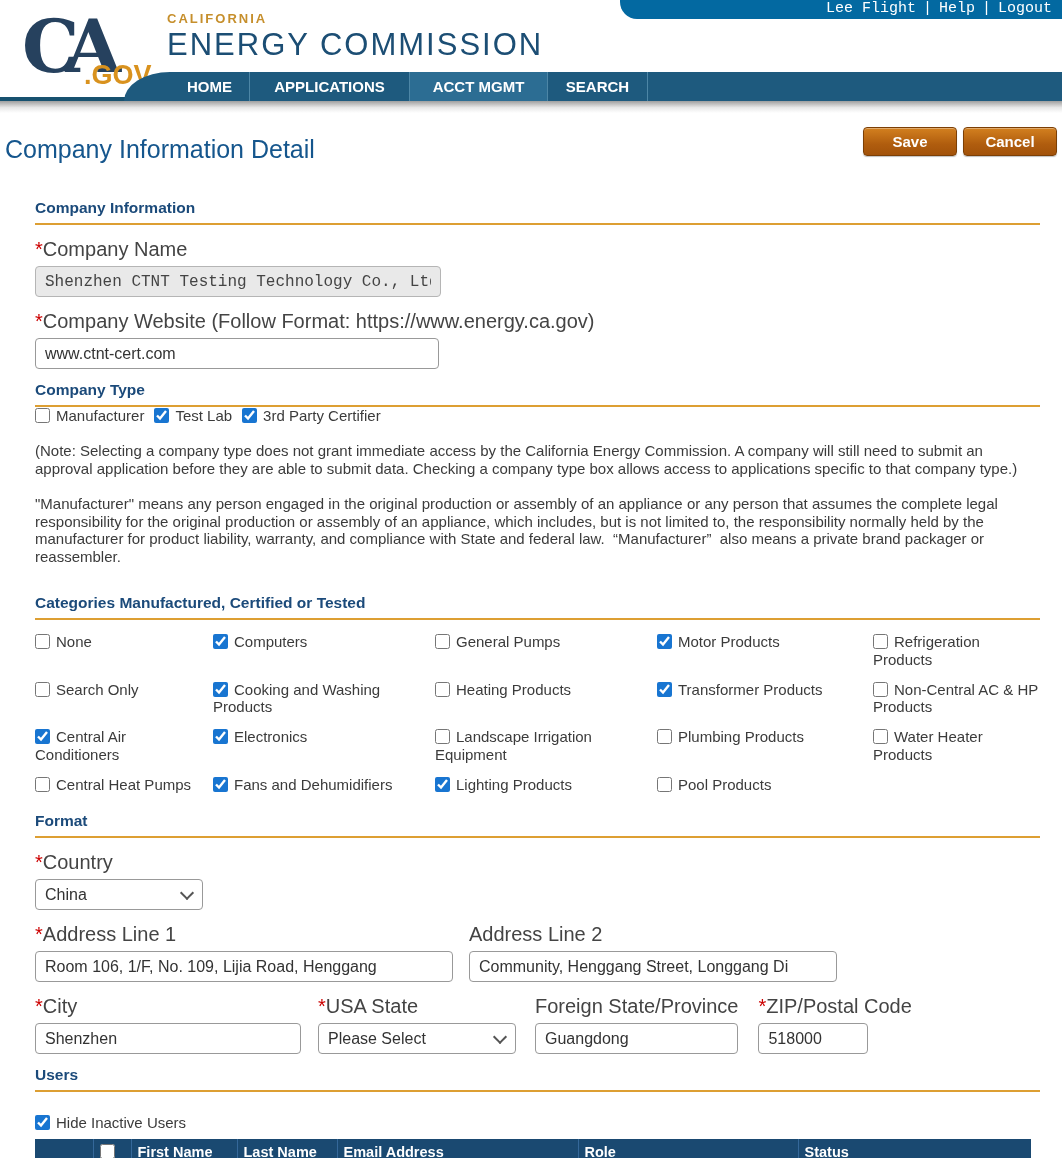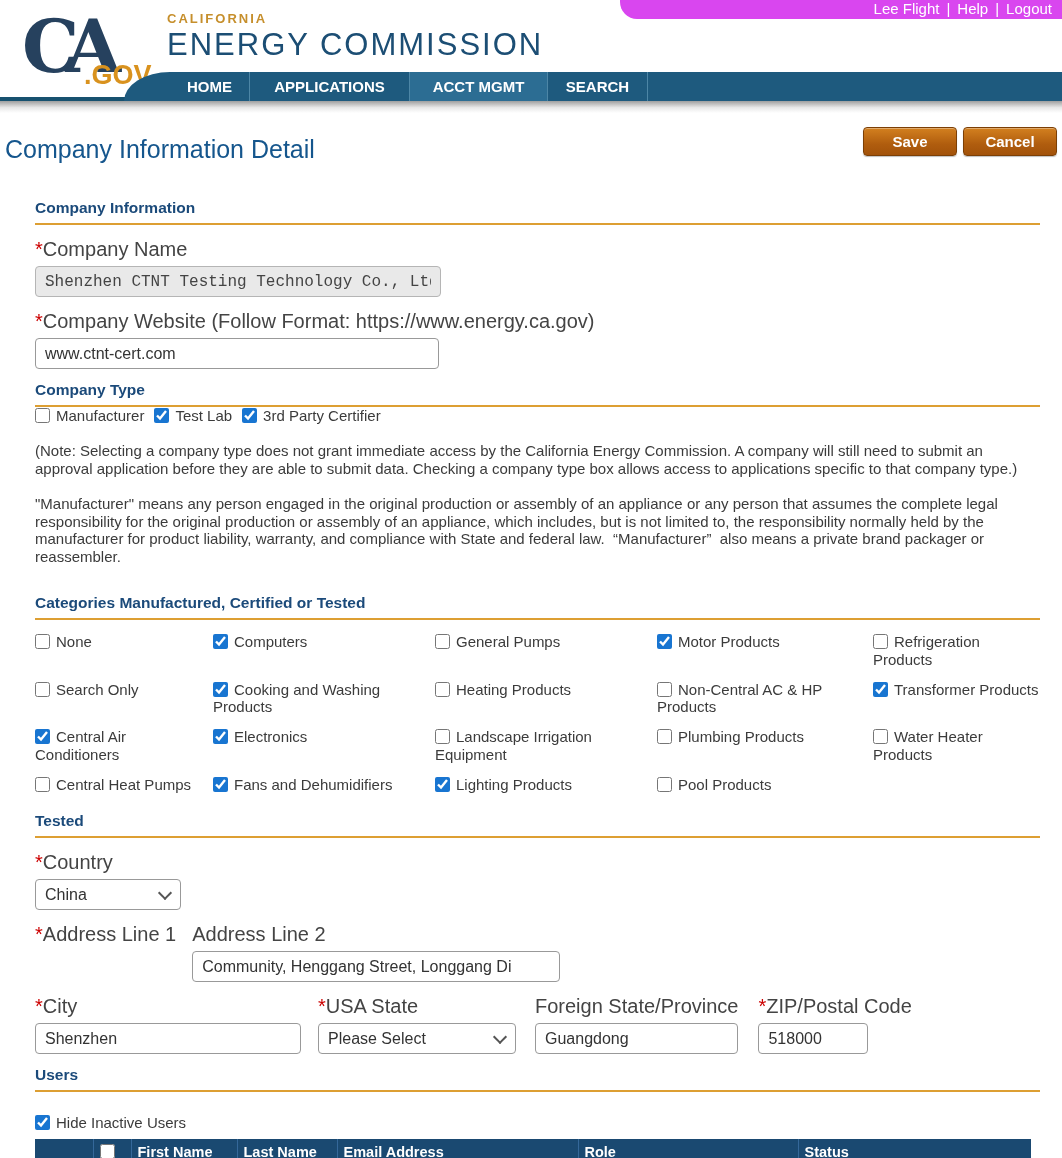--- a/index.html
+++ b/index.html
@@ -8,22 +8,22 @@
     width:1062px; height:1158px; position:relative; overflow:hidden;
     font-family:"Liberation Sans","DejaVu Sans",sans-serif;
     color:#3b3b3b; font-size:15px;
   }
 
   
   .header { position:absolute; top:0; left:0; width:1062px; height:113px; background:#fff; }
 
   .user-bar {
     position:absolute; top:0; left:620px; right:0; height:19px;
-    background:#d946ef; border-bottom-left-radius:17px;
-    overflow:hidden; text-align:right; padding-right:10px;
+    background:#0369a1; border-bottom-left-radius:17px;
+    overflow:hidden; text-align:right; padding-right:10px;font-family:Liberation Mono, monospace;
   }
   .user-bar .ub-inner { display:inline-block; line-height:30px; margin-top:-9px; color:#fff; font-size:15px; white-space:nowrap; }
   .user-bar a { color:#fff; text-decoration:none; }
   .ub-sep { padding:0 7px; color:#fff; }
 
   .logo { position:absolute; left:22px; top:2px; width:140px; height:96px; cursor:pointer; }
   .logo-ca {
     font-family:"DejaVu Serif",serif; font-weight:bold;
     font-size:72px; color:#26415e; letter-spacing:-14px; line-height:90px;
   }
@@ -96,21 +96,21 @@
     margin-top:13px; display:grid; grid-template-columns:178px 222px 222px 216px 1fr;
     row-gap:13px; font-size:15px; line-height:1.15;
   }
   .cat-item label { cursor:pointer; }
 
   .addr-row { display:flex; }
   .fcol { display:flex; flex-direction:column; }
 
   
   .w-name { width:406px; } .w-site { width:404px; }
-  .w-country { width:146px; }
+  .w-country { width:168px; }
   .w-addr1 { width:418px; } .w-addr2 { width:368px; }
   .w-city { width:266px; } .w-state { width:198px; } .w-fsp { width:203px; } .w-zip { width:110px; }
   .gap-addr2 { margin-left:16px; } .gap-state { margin-left:17px; } .gap-fsp { margin-left:19px; } .gap-zip { margin-left:20px; }
 
   
   .hide-inactive { margin-top:22px; font-size:15px; }
   table.users { border-collapse:collapse; table-layout:fixed; width:995px; margin-top:8px; }
   table.users th {
     background:#1a4971; color:#fff; font-weight:bold; font-size:14.5px; text-align:left;
     height:26px; padding:0 6px; border-right:1px solid #35689a;
@@ -224,28 +224,28 @@
 
         <div class="cat-item">
           <label><input type="checkbox" checked="" style=""><span>Cooking and Washing Products</span></label>
         </div>
 
         <div class="cat-item">
           <label><input type="checkbox" style=""><span>Heating Products</span></label>
         </div>
 
         <div class="cat-item">
+          <label><input type="checkbox" checked="" style=""><span>Transformer Products</span></label>
+        </div>
+
+        <div class="cat-item">
           <label><input type="checkbox" style=""><span>Non-Central AC &amp; HP Products</span></label>
         </div>
 
         <div class="cat-item">
-          <label><input type="checkbox" checked="" style=""><span>Transformer Products</span></label>
-        </div>
-
-        <div class="cat-item">
           <label><input type="checkbox" checked="" style=""><span>Central Air Conditioners</span></label>
         </div>
 
         <div class="cat-item">
           <label><input type="checkbox" checked="" style=""><span>Electronics</span></label>
         </div>
 
         <div class="cat-item">
           <label><input type="checkbox" style=""><span>Landscape Irrigation Equipment</span></label>
         </div>
@@ -270,31 +270,32 @@
           <label><input type="checkbox" checked="" style=""><span>Lighting Products</span></label>
         </div>
 
         <div class="cat-item">
           <label><input type="checkbox" style=""><span>Pool Products</span></label>
         </div>
       </div>
   </div>
 
   <div style="margin-top:19px;">
-    <div class="sec-head">Tested</div>
+    <div class="sec-head">Format</div>
     <hr class="sec-rule">
 
     <div class="field-label"><span class="req">*</span><span>Country</span></div>
     <span class="select-wrap w-country">
       <select><option>China</option></select>
     </span>
 
     <div class="addr-row">
       <div class="fcol">
         <div class="field-label"><span class="req">*</span><span>Address Line 1</span></div>
+        <input type="text" class="w-addr1" value="Room 106, 1/F, No. 109, Lijia Road, Henggang" style="">
       </div>
       <div class="fcol gap-addr2">
         <div class="field-label"><span>Address Line 2</span></div>
         <input type="text" class="w-addr2" value="Community, Henggang Street, Longgang Di" style="">
       </div>
     </div>
 
     <div class="addr-row">
       <div class="fcol">
         <div class="field-label"><span class="req">*</span><span>City</span></div>

